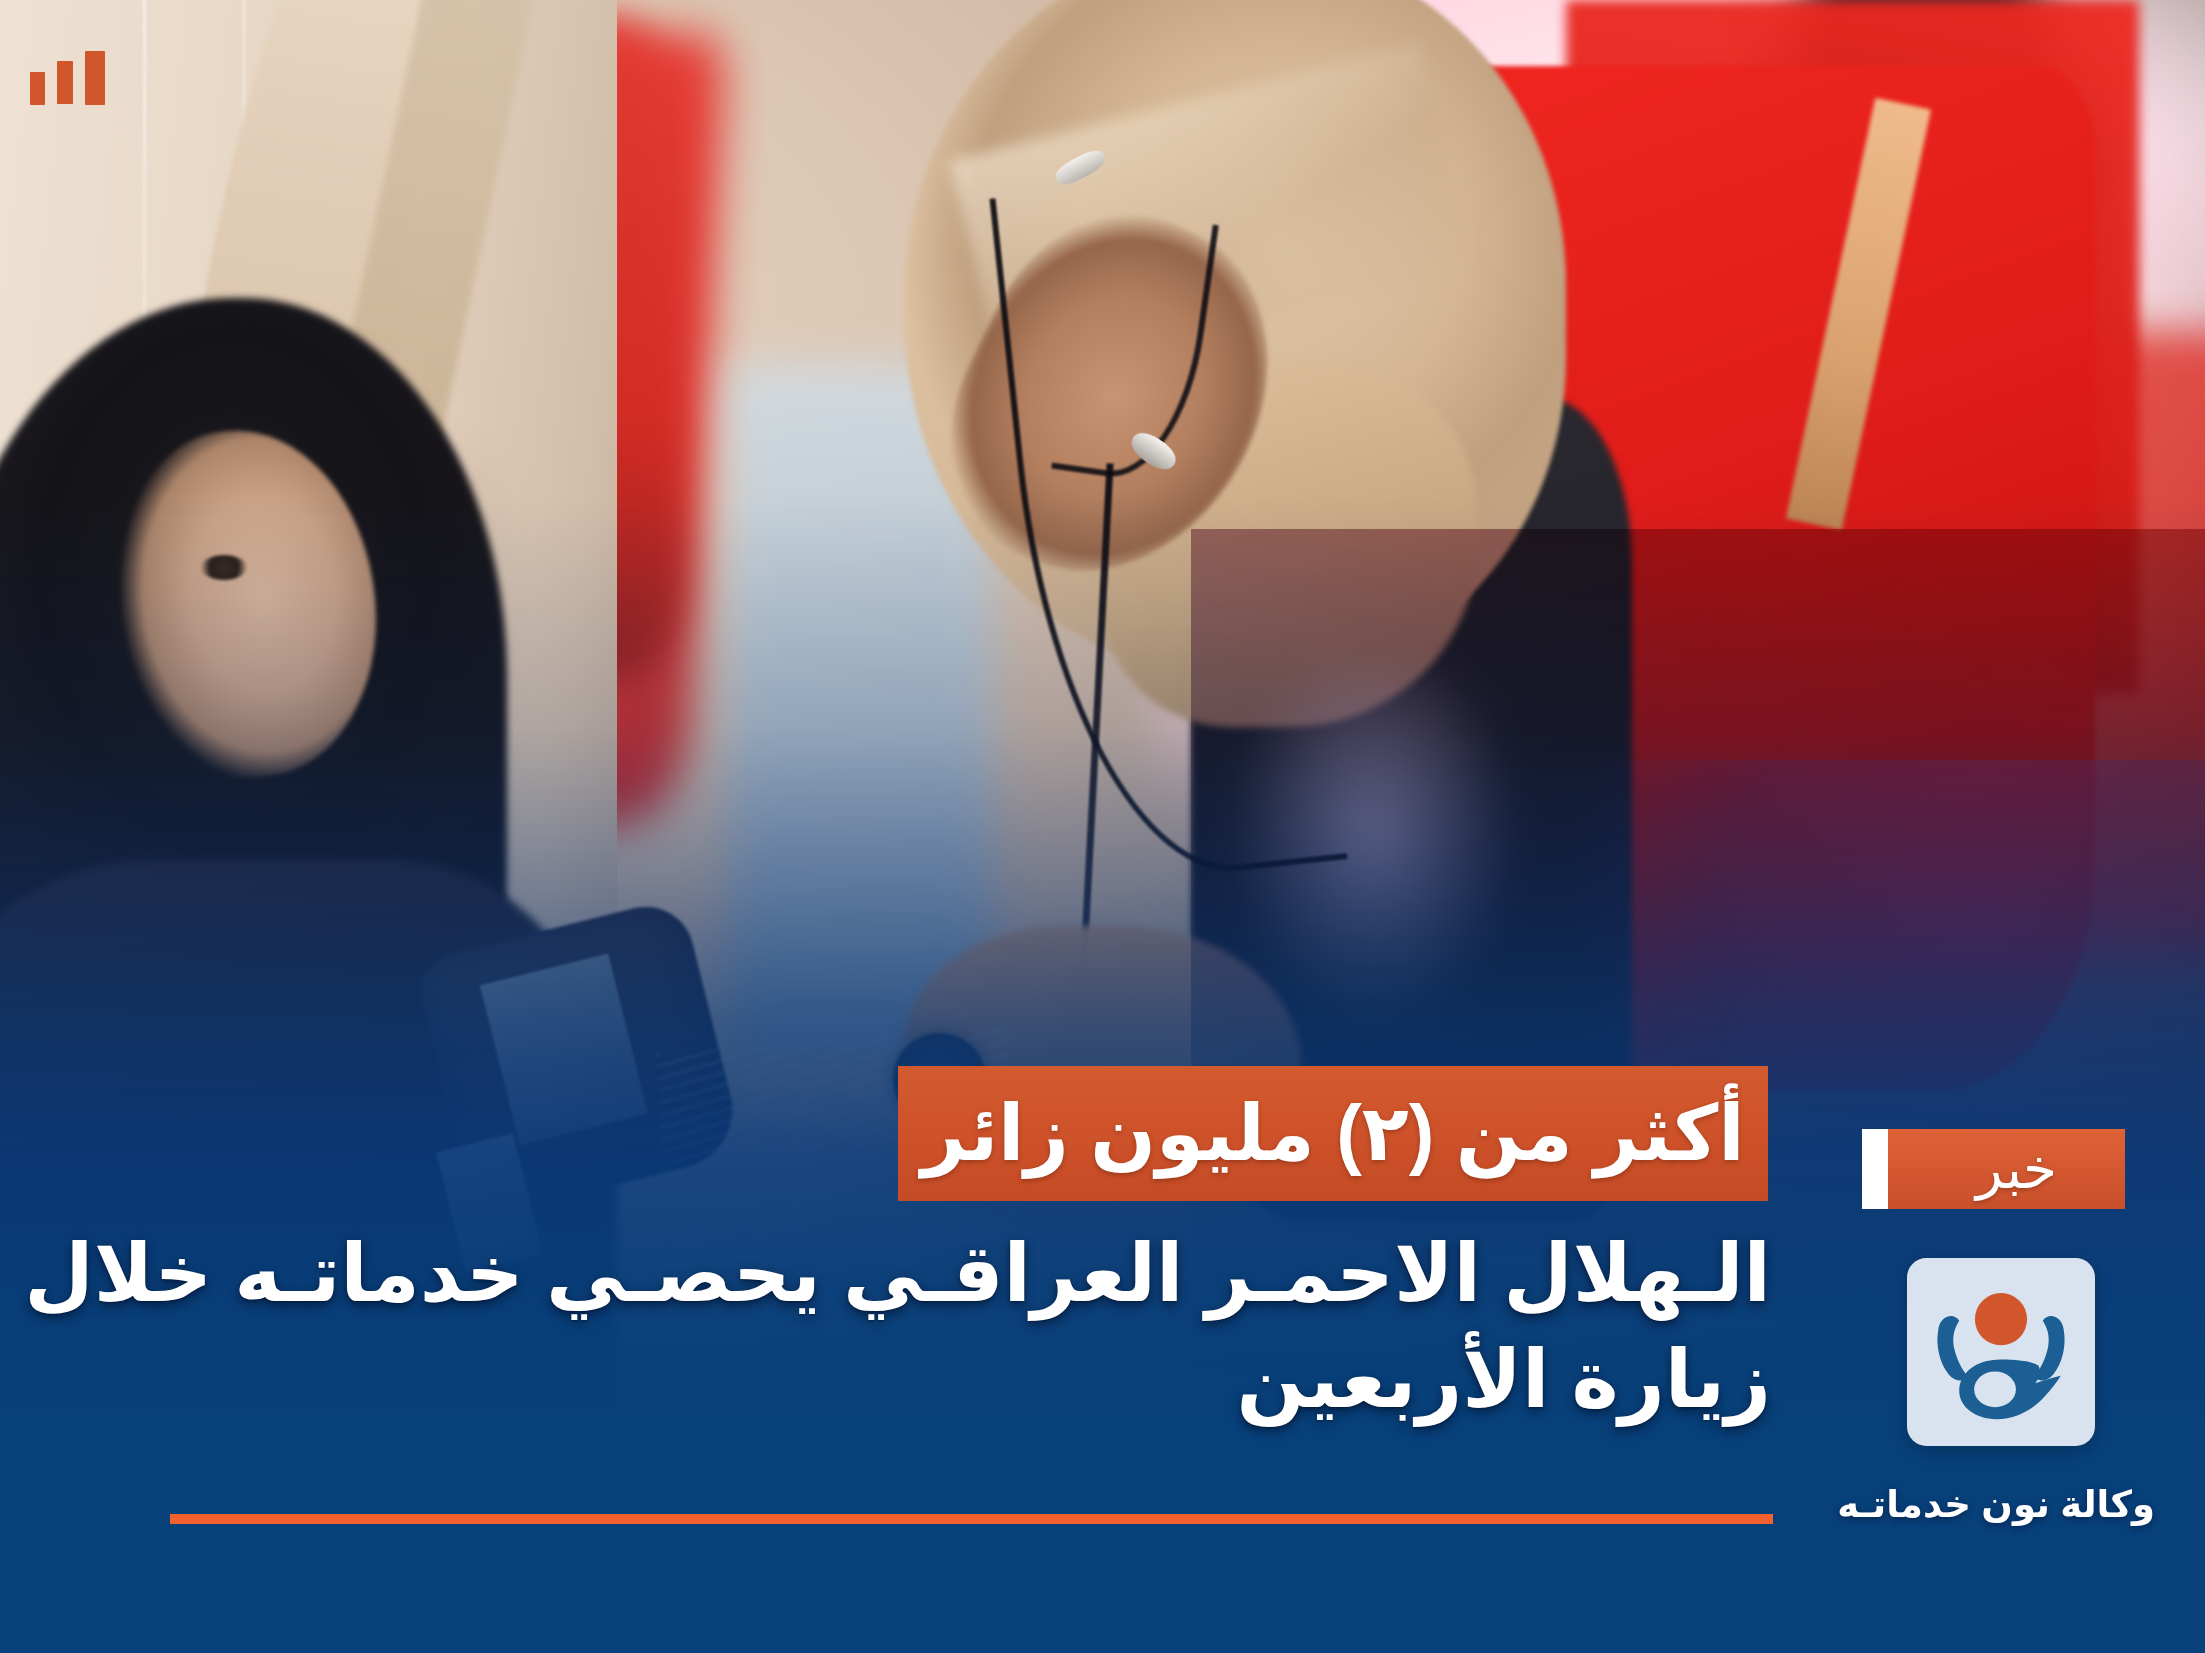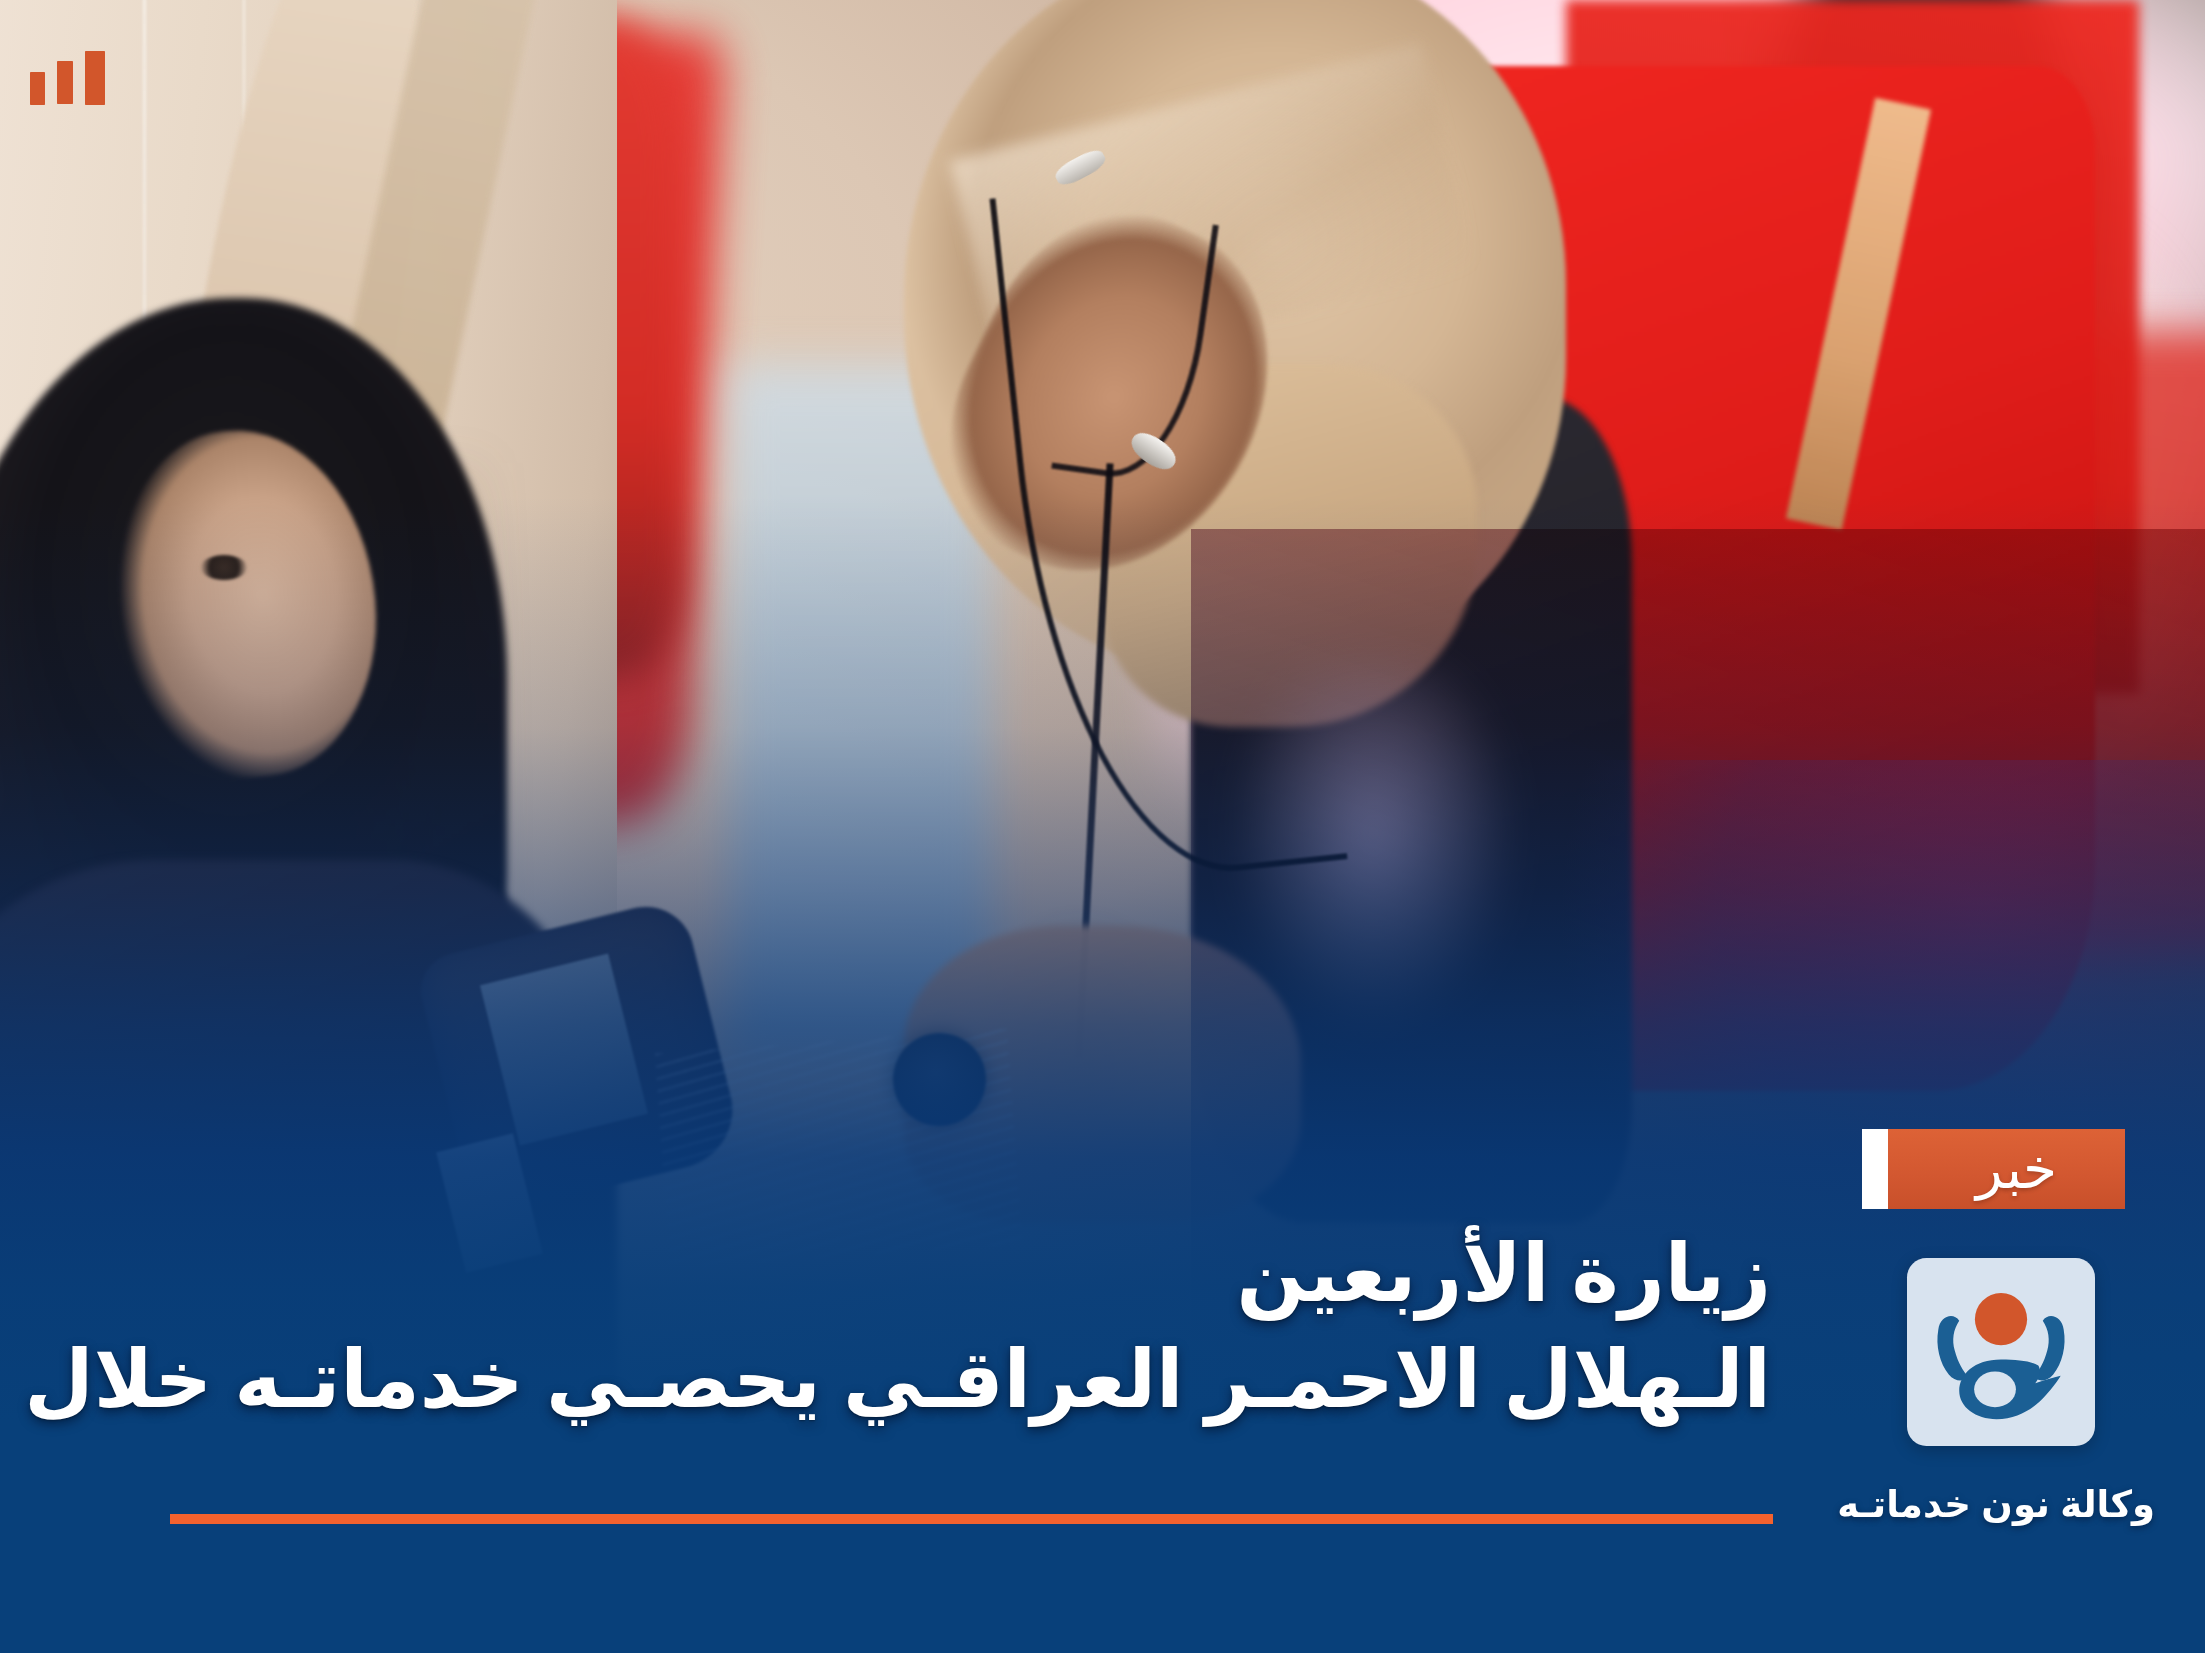--- a/index.html
+++ b/index.html
@@ -434,24 +434,27 @@
   <div class="overlay-purple2"></div>
   <div class="overlay-blue"></div>
   <div class="overlay-floor"></div>
 
   <div class="mark">
     <span class="b1"></span>
     <span class="b2"></span>
     <span class="b3"></span>
   </div>
 
+  <div class="kicker">
+    <span class="kicker-txt">أكثر من (٢) مليون زائر</span>
+  </div>
 
   <div class="headline">
+    <span class="ln">الـهلال الاحمـر العراقـي يحصـي خدماتـه خلال</span>
     <span class="ln">زيارة الأربعين</span>
-    <span class="ln">الـهلال الاحمـر العراقـي يحصـي خدماتـه خلال</span>
   </div>
 
   <div class="rule"></div>
 
   <div class="brand">
 
     <div class="news-badge">
       <span class="tick"></span>
       <span class="news-badge-txt">خبر</span>
     </div>

